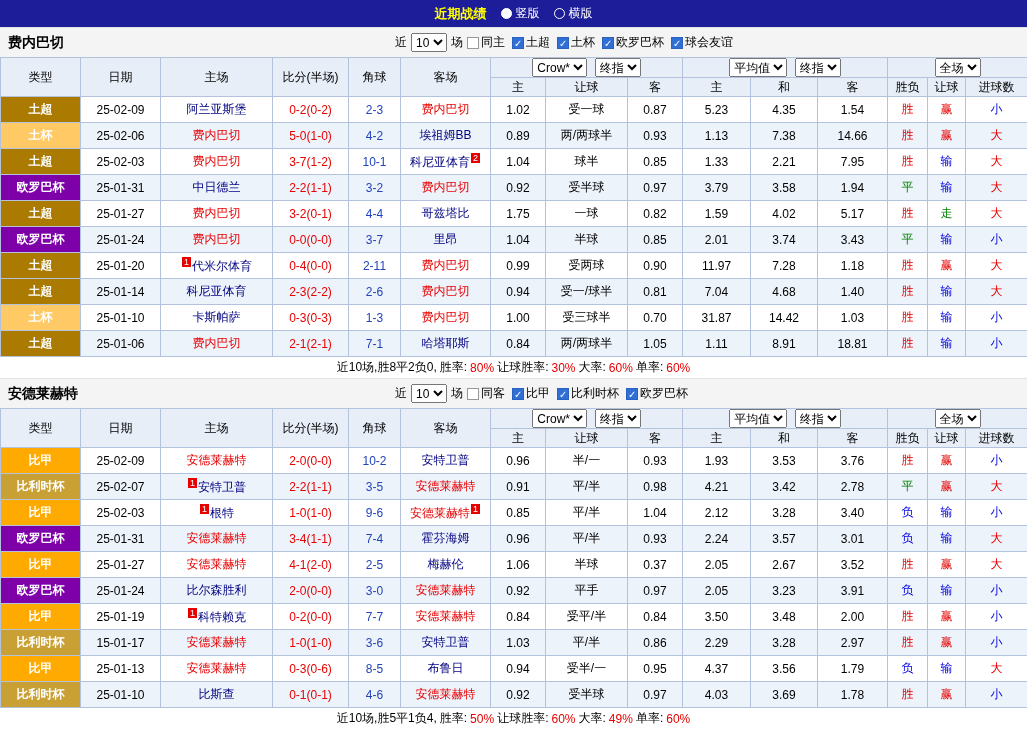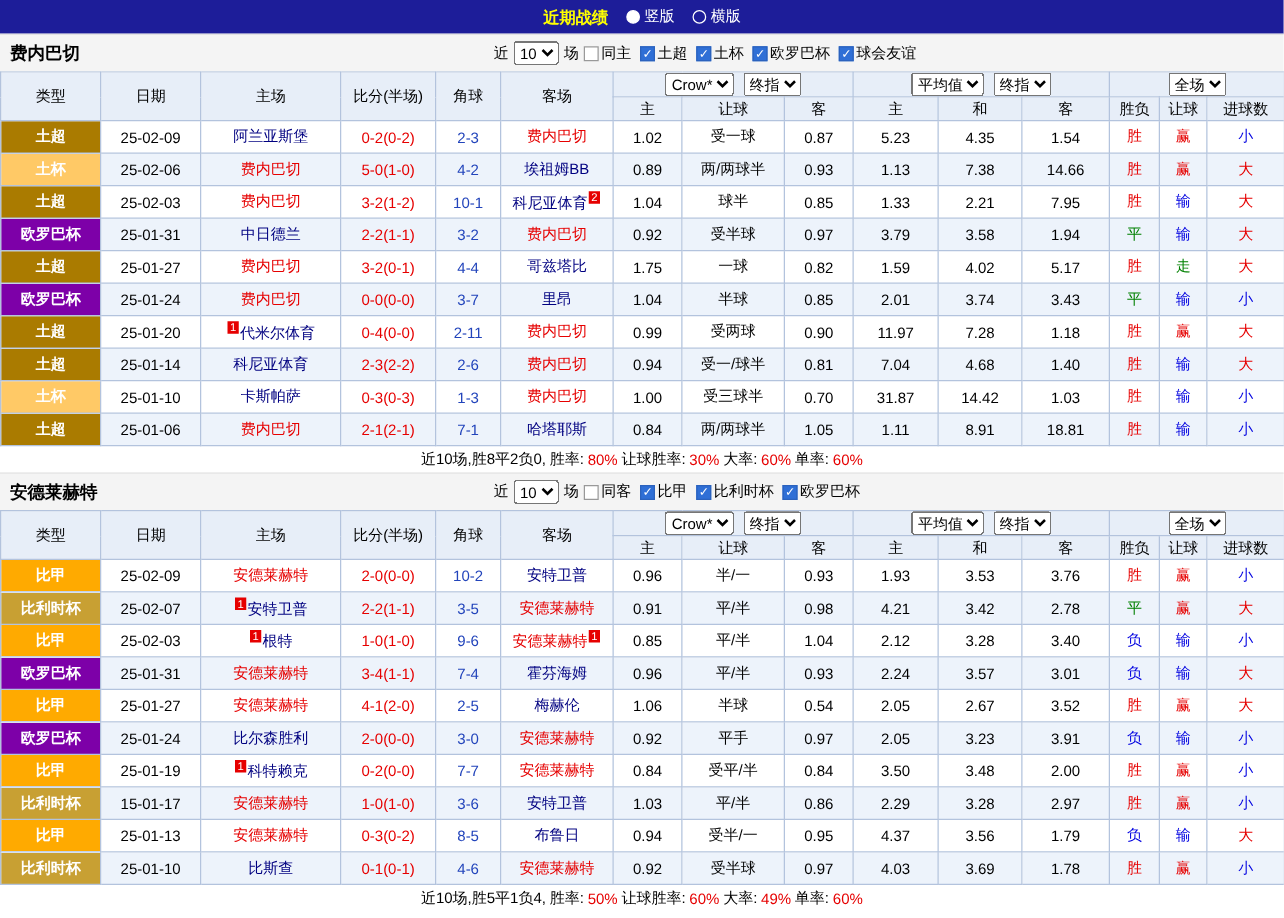--- a/index.html
+++ b/index.html
@@ -165,21 +165,21 @@
           <td>7.38</td>
           <td>14.66</td>
           <td style="color: rgb(230, 0, 0);">胜</td>
           <td style="color: rgb(230, 0, 0);">赢</td>
           <td style="color: rgb(230, 0, 0);">大</td>
         </tr>
         <tr>
           <td class="league" style="background: rgb(170, 123, 0);">土超</td>
           <td>25-02-03</td>
           <td><span class="team focus">费内巴切</span></td>
-          <td class="score">3-2(1-2)</td>
+          <td class="score">3-7(1-2)</td>
           <td class="corners">10-1</td>
           <td><span class="team">科尼亚体育</span><sup class="badge">2</sup></td>
           <td>1.04</td>
           <td>球半</td>
           <td>0.85</td>
           <td>1.33</td>
           <td>2.21</td>
           <td>7.95</td>
           <td style="color: rgb(230, 0, 0);">胜</td>
           <td style="color: rgb(0, 0, 224);">输</td>
@@ -469,21 +469,21 @@
         </tr>
         <tr>
           <td class="league" style="background: rgb(255, 170, 0);">比甲</td>
           <td>25-01-27</td>
           <td><span class="team focus">安德莱赫特</span></td>
           <td class="score">4-1(2-0)</td>
           <td class="corners">2-5</td>
           <td><span class="team">梅赫伦</span></td>
           <td>1.06</td>
           <td>半球</td>
-          <td>0.54</td>
+          <td>0.37</td>
           <td>2.05</td>
           <td>2.67</td>
           <td>3.52</td>
           <td style="color: rgb(230, 0, 0);">胜</td>
           <td style="color: rgb(230, 0, 0);">赢</td>
           <td style="color: rgb(230, 0, 0);">大</td>
         </tr>
         <tr>
           <td class="league" style="background: rgb(125, 0, 168);">欧罗巴杯</td>
           <td>25-01-24</td>
@@ -532,21 +532,21 @@
           <td>3.28</td>
           <td>2.97</td>
           <td style="color: rgb(230, 0, 0);">胜</td>
           <td style="color: rgb(230, 0, 0);">赢</td>
           <td style="color: rgb(0, 0, 224);">小</td>
         </tr>
         <tr>
           <td class="league" style="background: rgb(255, 170, 0);">比甲</td>
           <td>25-01-13</td>
           <td><span class="team focus">安德莱赫特</span></td>
-          <td class="score">0-3(0-2)</td>
+          <td class="score">0-3(0-6)</td>
           <td class="corners">8-5</td>
           <td><span class="team">布鲁日</span></td>
           <td>0.94</td>
           <td>受半/一</td>
           <td>0.95</td>
           <td>4.37</td>
           <td>3.56</td>
           <td>1.79</td>
           <td style="color: rgb(0, 0, 224);">负</td>
           <td style="color: rgb(0, 0, 224);">输</td>

